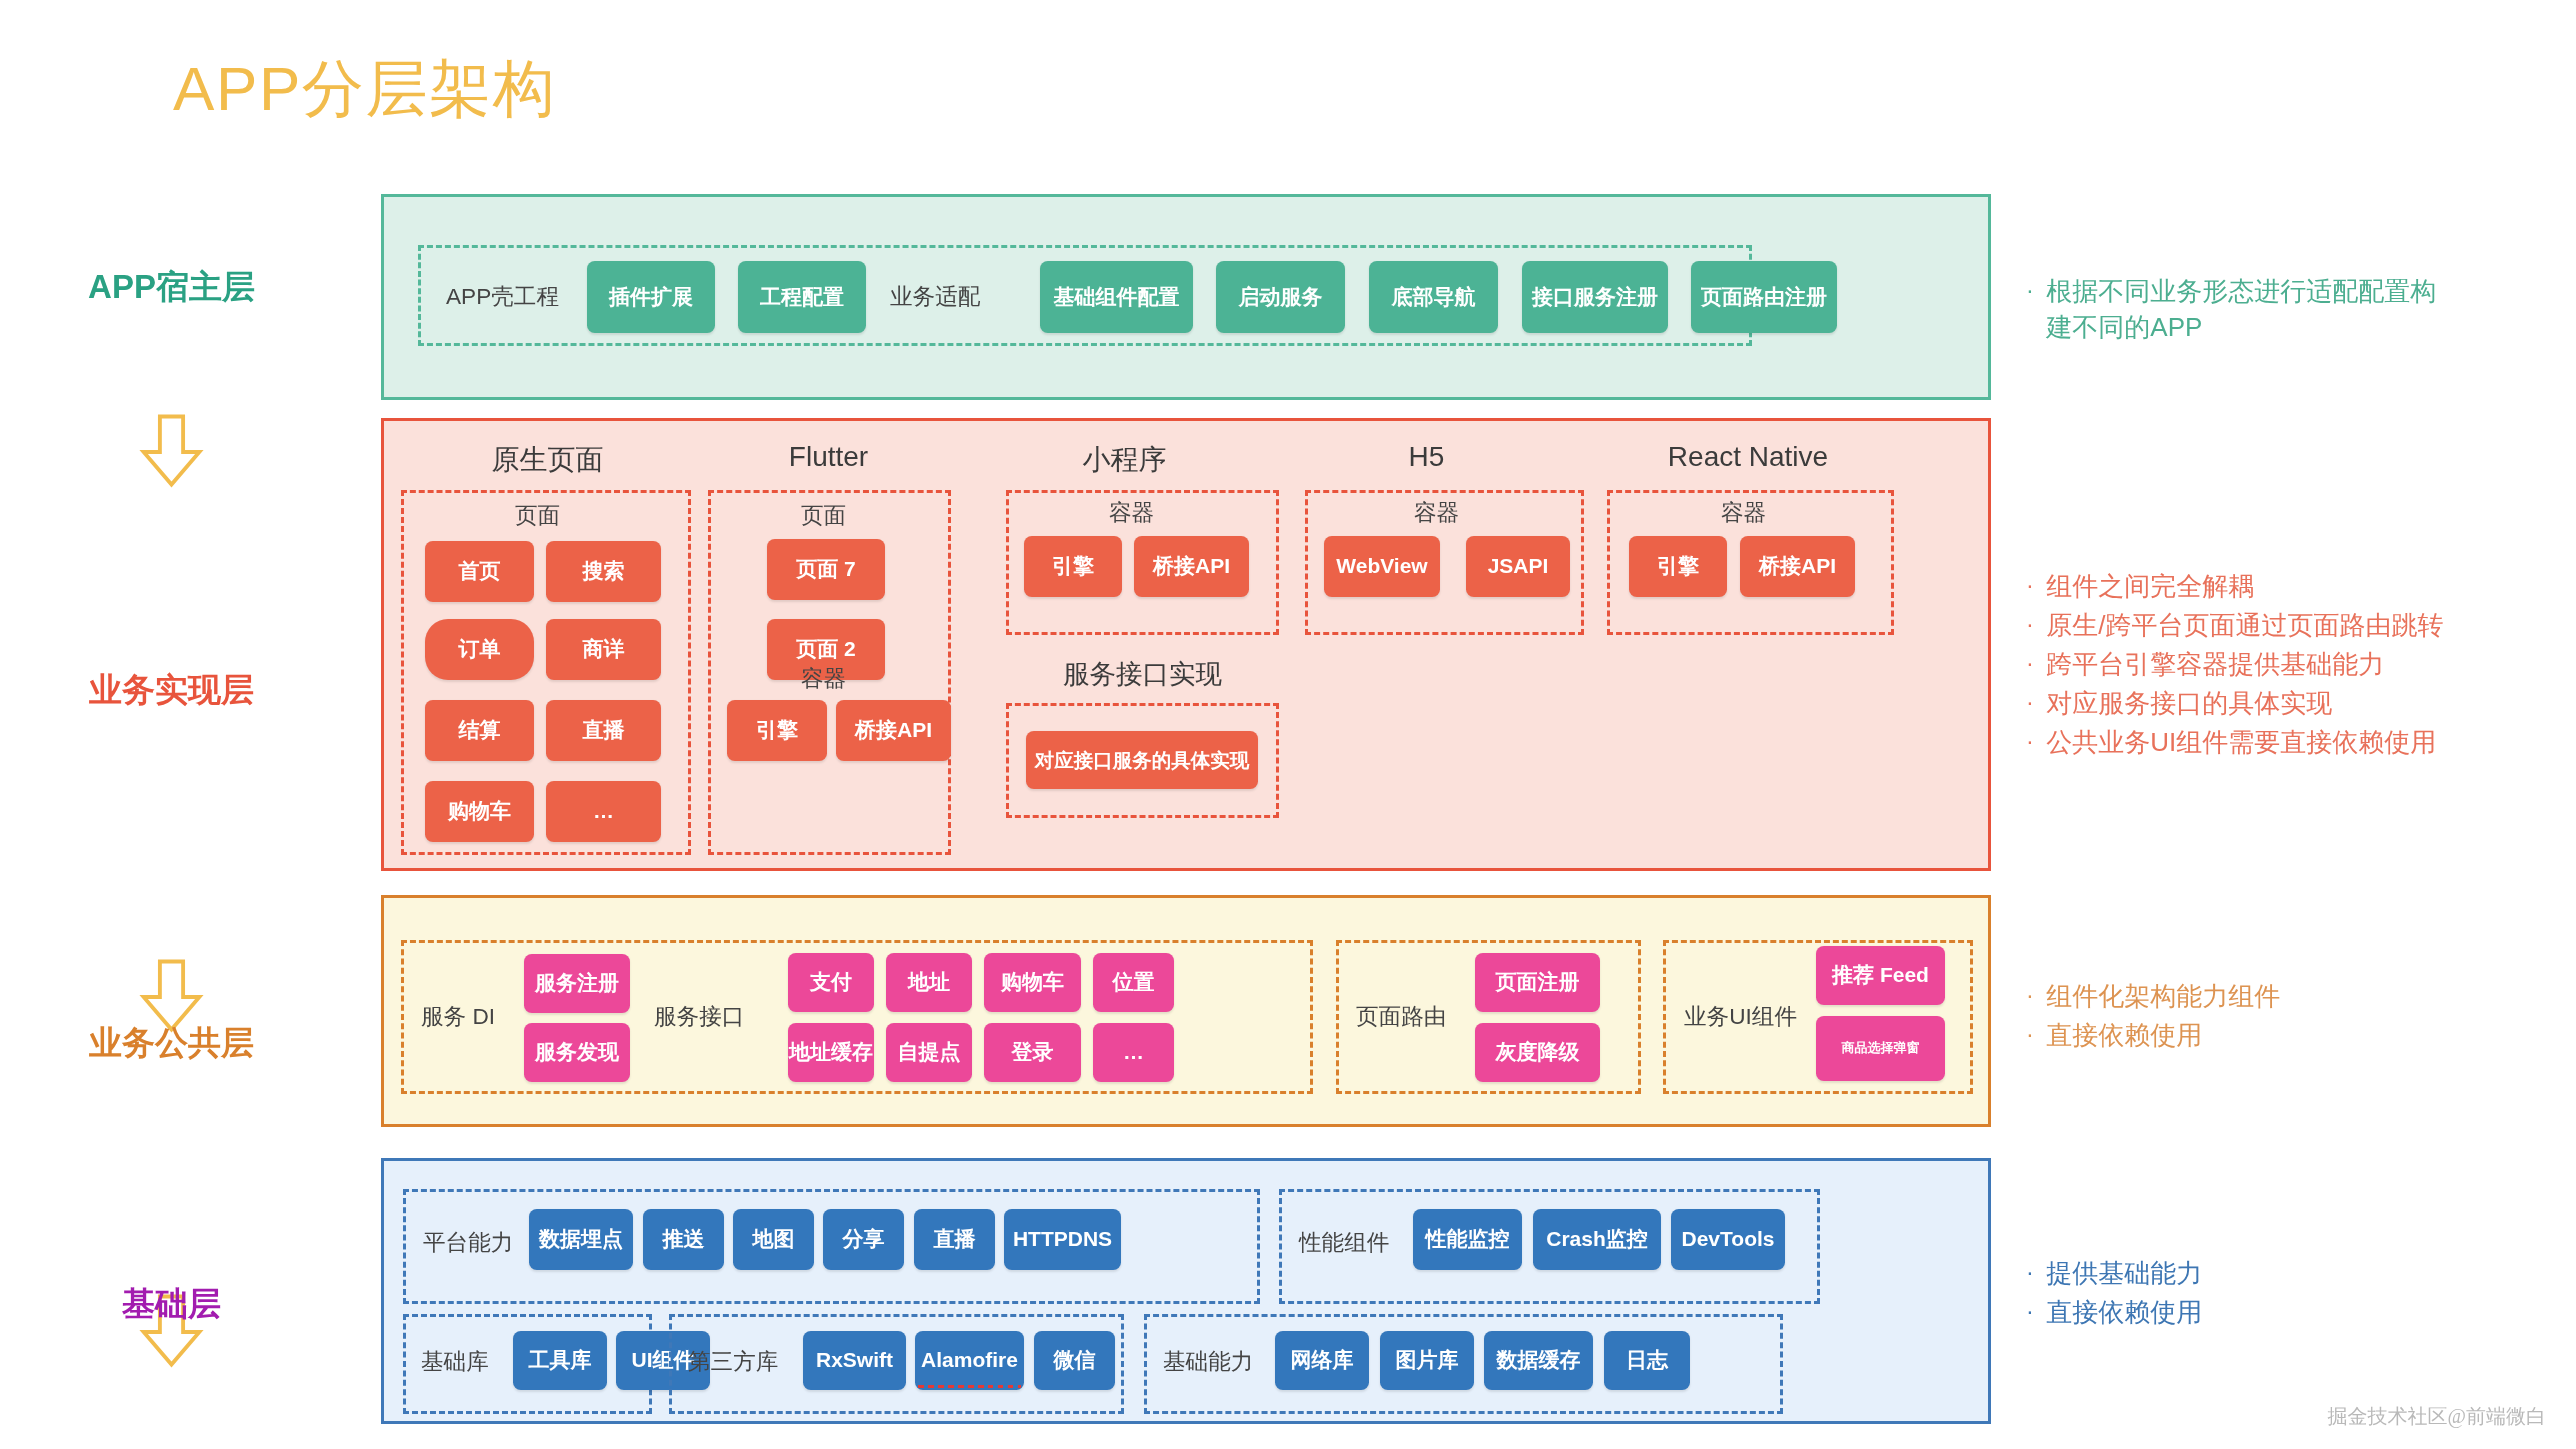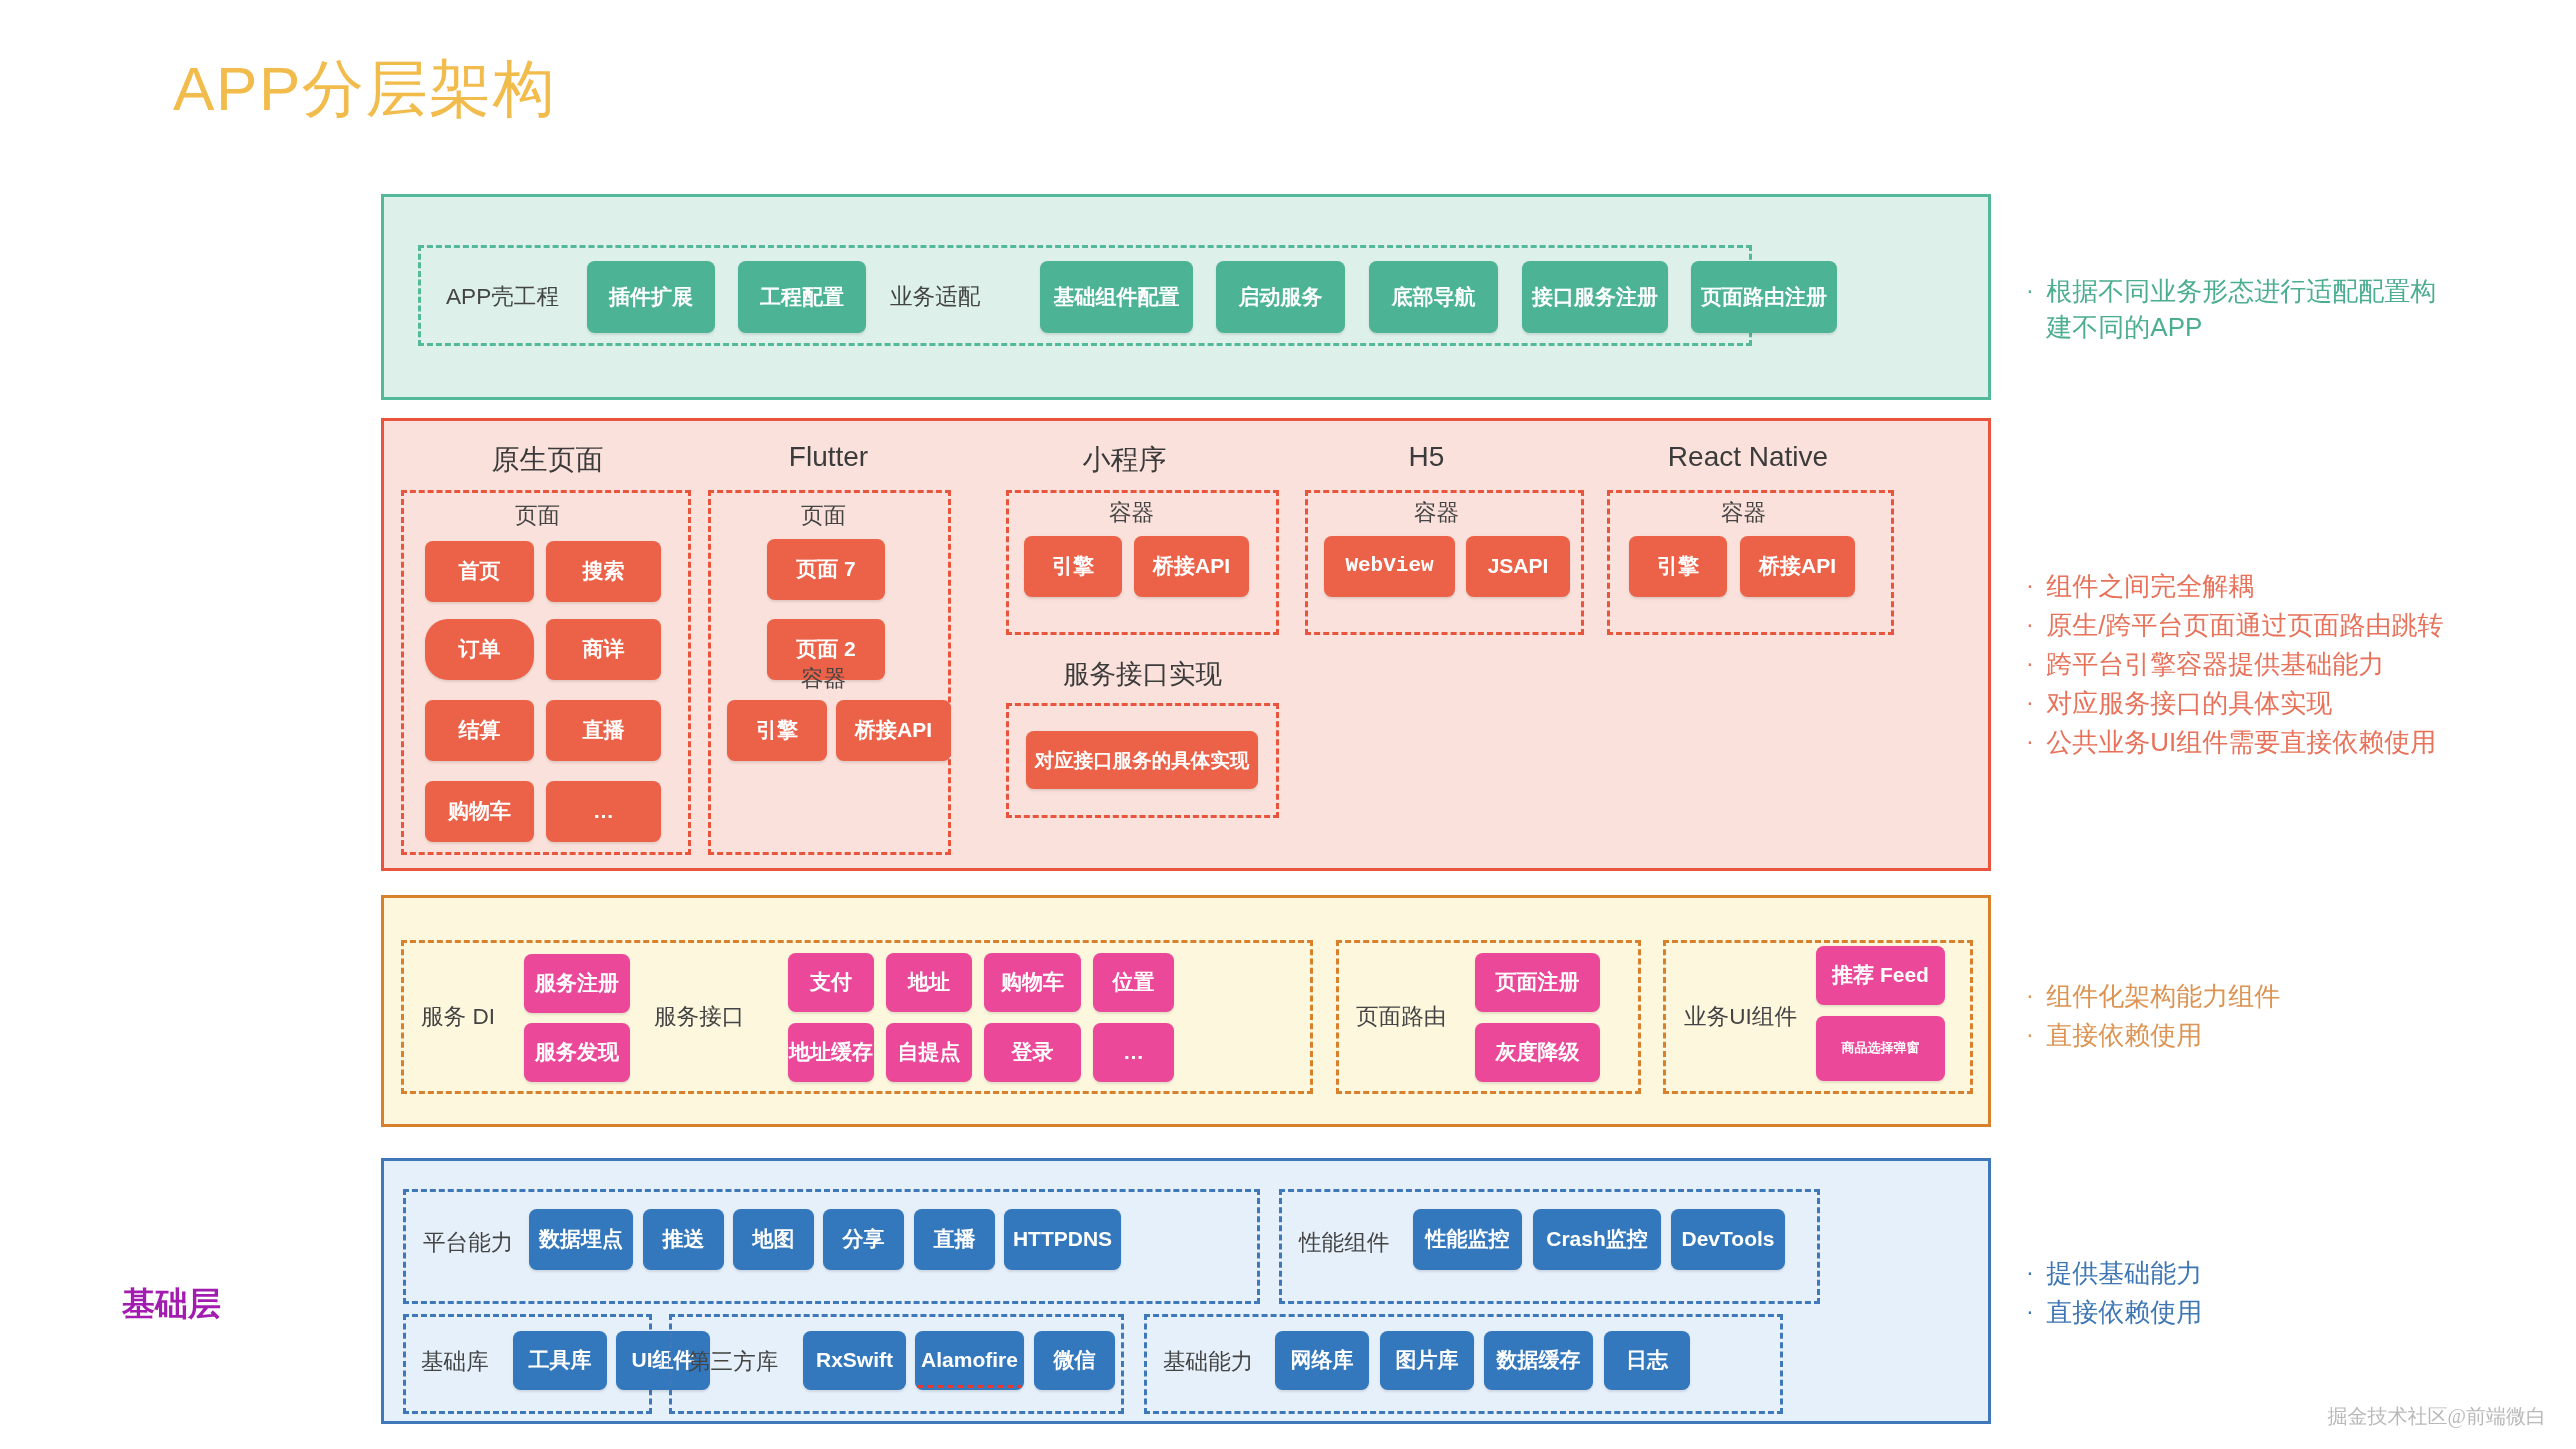--- a/index.html
+++ b/index.html
@@ -86,20 +86,48 @@
     white-space:nowrap;
   }
 </style>
 </head>
 <body>
 
 <div id="page">
 
   <div class="title">APP分层架构</div>
 
+  <div class="rail">
+    <div class="rail-label" style="top:86px; color:#2aa183;">APP宿主层</div>
+
+    <div class="rail-arrow" style="top:234px;">
+      <svg class="arrow-svg" width="65" height="75" viewBox="0 0 84 96">
+        <polygon points="27,4 57,4 57,50 78,50 42,92 6,50 27,50" fill="none" stroke="#f2bc4c" stroke-width="5"></polygon>
+      </svg>
+    </div>
+
+    <div class="rail-label" style="top:489px; color:#e8543c;">业务实现层</div>
+
+    <div class="rail-arrow" style="top:779px;">
+      <svg class="arrow-svg" width="65" height="75" viewBox="0 0 84 96">
+        <polygon points="27,4 57,4 57,50 78,50 42,92 6,50 27,50" fill="none" stroke="#f2bc4c" stroke-width="5"></polygon>
+      </svg>
+    </div>
+
+    <div class="rail-label" style="top:842px; color:#d9802c;">业务公共层</div>
+
+    <div class="rail-arrow" style="top:1114px;">
+      <svg class="arrow-svg" width="65" height="75" viewBox="0 0 84 96">
+        <polygon points="27,4 57,4 57,50 78,50 42,92 6,50 27,50" fill="none" stroke="#f2bc4c" stroke-width="5"></polygon>
+      </svg>
+    </div>
+
+    <div class="rail-label" style="top:1106px; color:#2f6fb8; top:1114px;"></div>
+    <div class="rail-label" style="top:1110px;"></div>
+  </div>
   <div class="rail-label" style="position:absolute; left:0; top:1282px; color:#a21caf;">基础层</div>
 
   <div class="layer layer-green" style="left:381px; top:194px; width:1610px; height:206px;">
 
     <div class="dgroup d-green" style="left:34px; top:48px; width:1334px; height:101px;"></div>
 
     <div class="grouplabel" style="left:62px; top:82px; height:34px;">APP壳工程</div>
 
     <div class="chip chip-green" style="left:203px; top:64px; width:128px; height:72px;">插件扩展</div>
     <div class="chip chip-green" style="left:354px; top:64px; width:128px; height:72px;">工程配置</div>
@@ -152,21 +180,21 @@
     <div class="grouplabel" style="left:725px; top:76px;">容器</div>
     <div class="chip chip-red" style="left:640px; top:115px; width:98px; height:61px;">引擎</div>
     <div class="chip chip-red" style="left:750px; top:115px; width:115px; height:61px;">桥接API</div>
 
     <div class="coltitle" style="left:622px; top:235px; width:273px; font-size:26.5px;">服务接口实现</div>
     <div class="dgroup d-red" style="left:622px; top:282px; width:273px; height:115px;"></div>
     <div class="chip chip-red" style="left:642px; top:310px; width:232px; height:58px; font-size:19.5px;">对应接口服务的具体实现</div>
 
     <div class="dgroup d-red" style="left:921px; top:69px; width:279px; height:145px;"></div>
     <div class="grouplabel" style="left:1030px; top:76px;">容器</div>
-    <div class="chip chip-red" style="left:940px; top:115px; width:131px; height:61px;font-family:Liberation Mono, monospace;">WebView</div>
+    <div class="chip chip-red" style="left:940px; top:115px; width:116px; height:61px;">WebView</div>
     <div class="chip chip-red" style="left:1082px; top:115px; width:104px; height:61px;">JSAPI</div>
 
     <div class="dgroup d-red" style="left:1223px; top:69px; width:287px; height:145px;"></div>
     <div class="grouplabel" style="left:1337px; top:76px;">容器</div>
     <div class="chip chip-red" style="left:1245px; top:115px; width:98px; height:61px;">引擎</div>
     <div class="chip chip-red" style="left:1356px; top:115px; width:115px; height:61px;">桥接API</div>
   </div>
 
   <div class="notes" style="left:2026px; top:569px;">
     <div class="note n-red">

